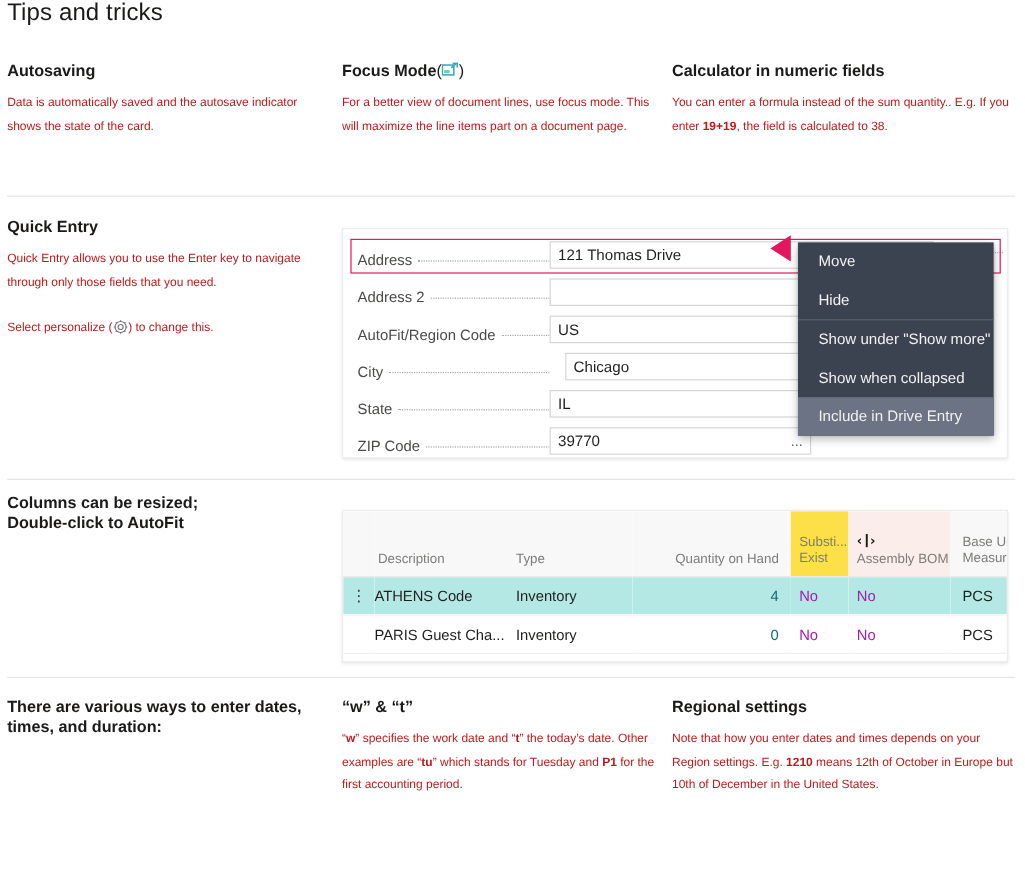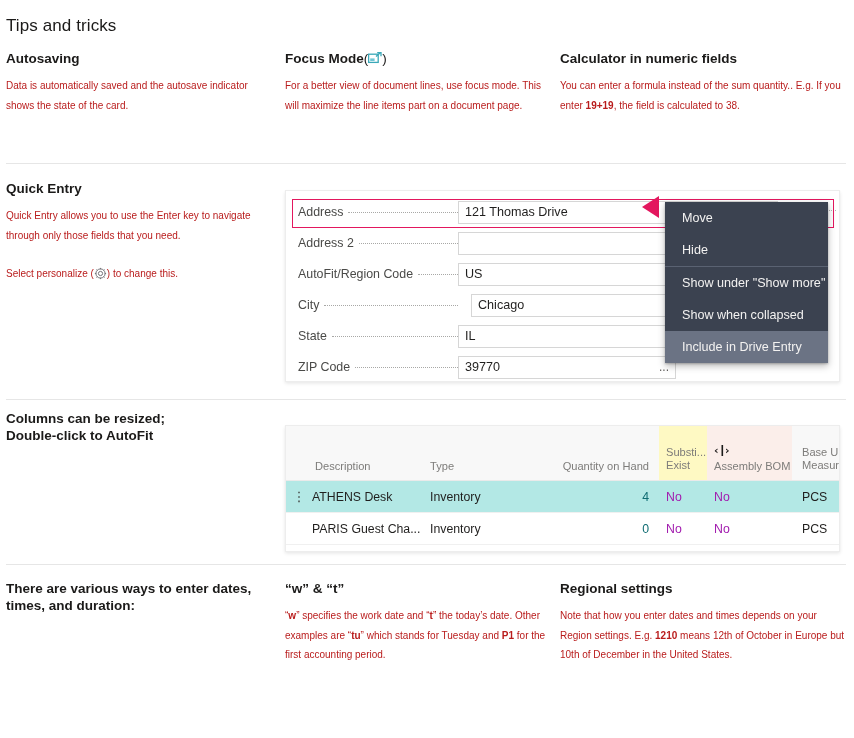--- a/index.html
+++ b/index.html
@@ -16,22 +16,22 @@
     overflow: hidden;
   }
   .page {
     position: relative;
     width: 854px;
     height: 738px;
   }
   .page-title {
     position: absolute;
     left: 6px;
-    top: 16px;
-    font-size: 17px;
+    top: 0px;
+    font-size: 20px;
     font-weight: 400;
     color: #1b1a19;
     letter-spacing: 0.1px;
   }
 
   
   .divider {
     position: absolute;
     left: 6px;
     right: 8px;
@@ -96,21 +96,21 @@
     background: #ffffff;
     border: 1px solid #ededed;
     box-shadow: 0 1.6px 3.6px rgba(0,0,0,0.10), 0 0.3px 0.9px rgba(0,0,0,0.08);
     overflow: hidden;
   }
   .field-row {
     position: absolute;
     left: 12px;
     height: 24px;
     display: flex;
-    align-items: center;
+    align-items: flex-end;
   }
   .field-label {
     width: 160px;
     font-size: 12.4px;
     color: #4a4a48;
     white-space: nowrap;
     overflow: hidden;
     display: flex;
     align-items: baseline;
   }
@@ -242,21 +242,21 @@
     height: 46px;
     background: #f8f8f8;
     border-bottom: 1px solid #eaeaea;
   }
   .tbl th .hdr-ico {
     display: block;
     height: 14px;
     margin-bottom: 2px;
   }
   .tbl th.num { text-align: right; padding-right: 10px; }
-  .tbl th.sub  { background: #fef9c3; }
+  .tbl th.sub  { background: #fde047; }
   .tbl th.bom  { background: #fbeeea; }
   .tbl td {
     font-size: 12.3px;
     color: #201f1e;
     padding: 0;
     height: 31px;
     border-bottom: 1px solid #f0f0f0;
     vertical-align: middle;
     white-space: nowrap;
     overflow: hidden;
@@ -443,21 +443,21 @@
                   <text x="11" y="10" font-size="11" font-family="DejaVu Sans" fill="#1b1a19" font-weight="bold">›</text>
                 </svg></span>
             <span>Assembly BOM</span>
           </th>
           <th class="base-pad"><span class="two-line">Base Unit of<br>Measure</span></th>
         </tr>
       </thead>
       <tbody>
         <tr class="sel">
           <td class="c-handle"><span class="kebab">⋮</span></td>
-          <td class="pad-l">ATHENS Desk</td>
+          <td class="pad-l">ATHENS Code</td>
           <td>Inventory</td>
           <td class="num">4</td>
           <td class="teal sub-pad">No</td>
           <td class="teal bom-pad">No</td>
           <td class="base-pad">PCS</td>
         </tr>
         <tr>
           <td class="c-handle"></td>
           <td class="pad-l">PARIS Guest Cha...</td>
           <td>Inventory</td>

